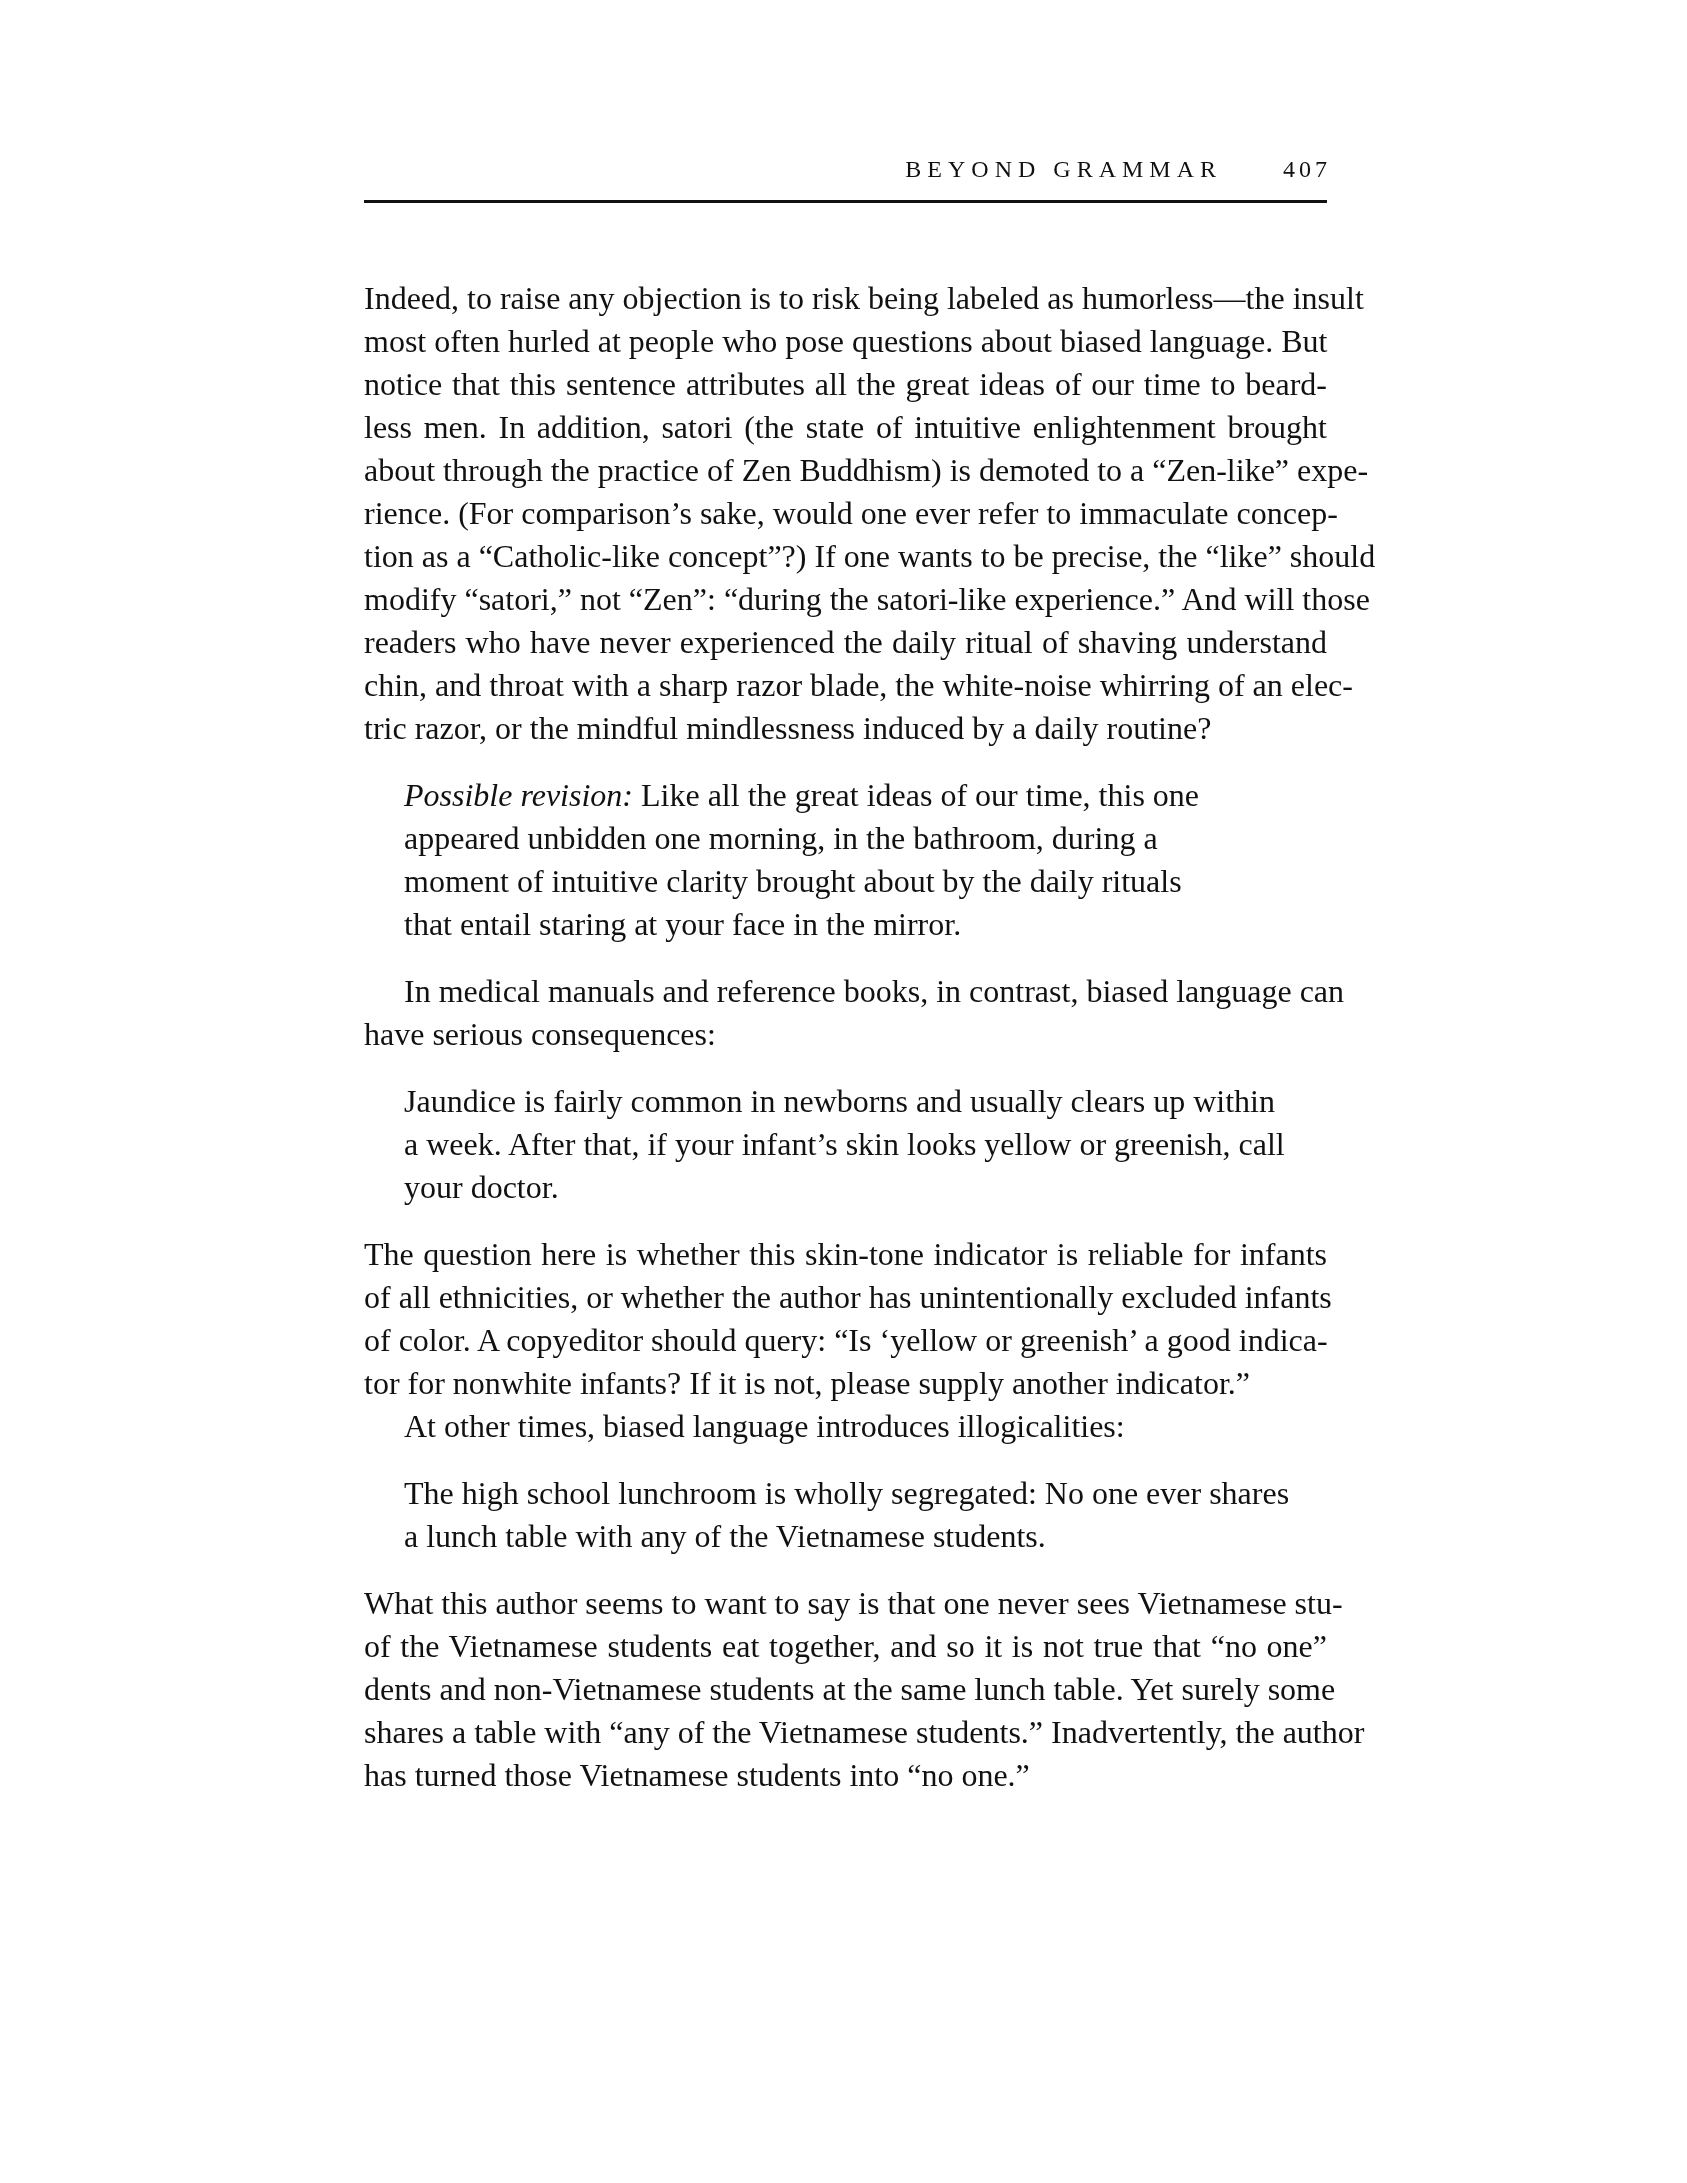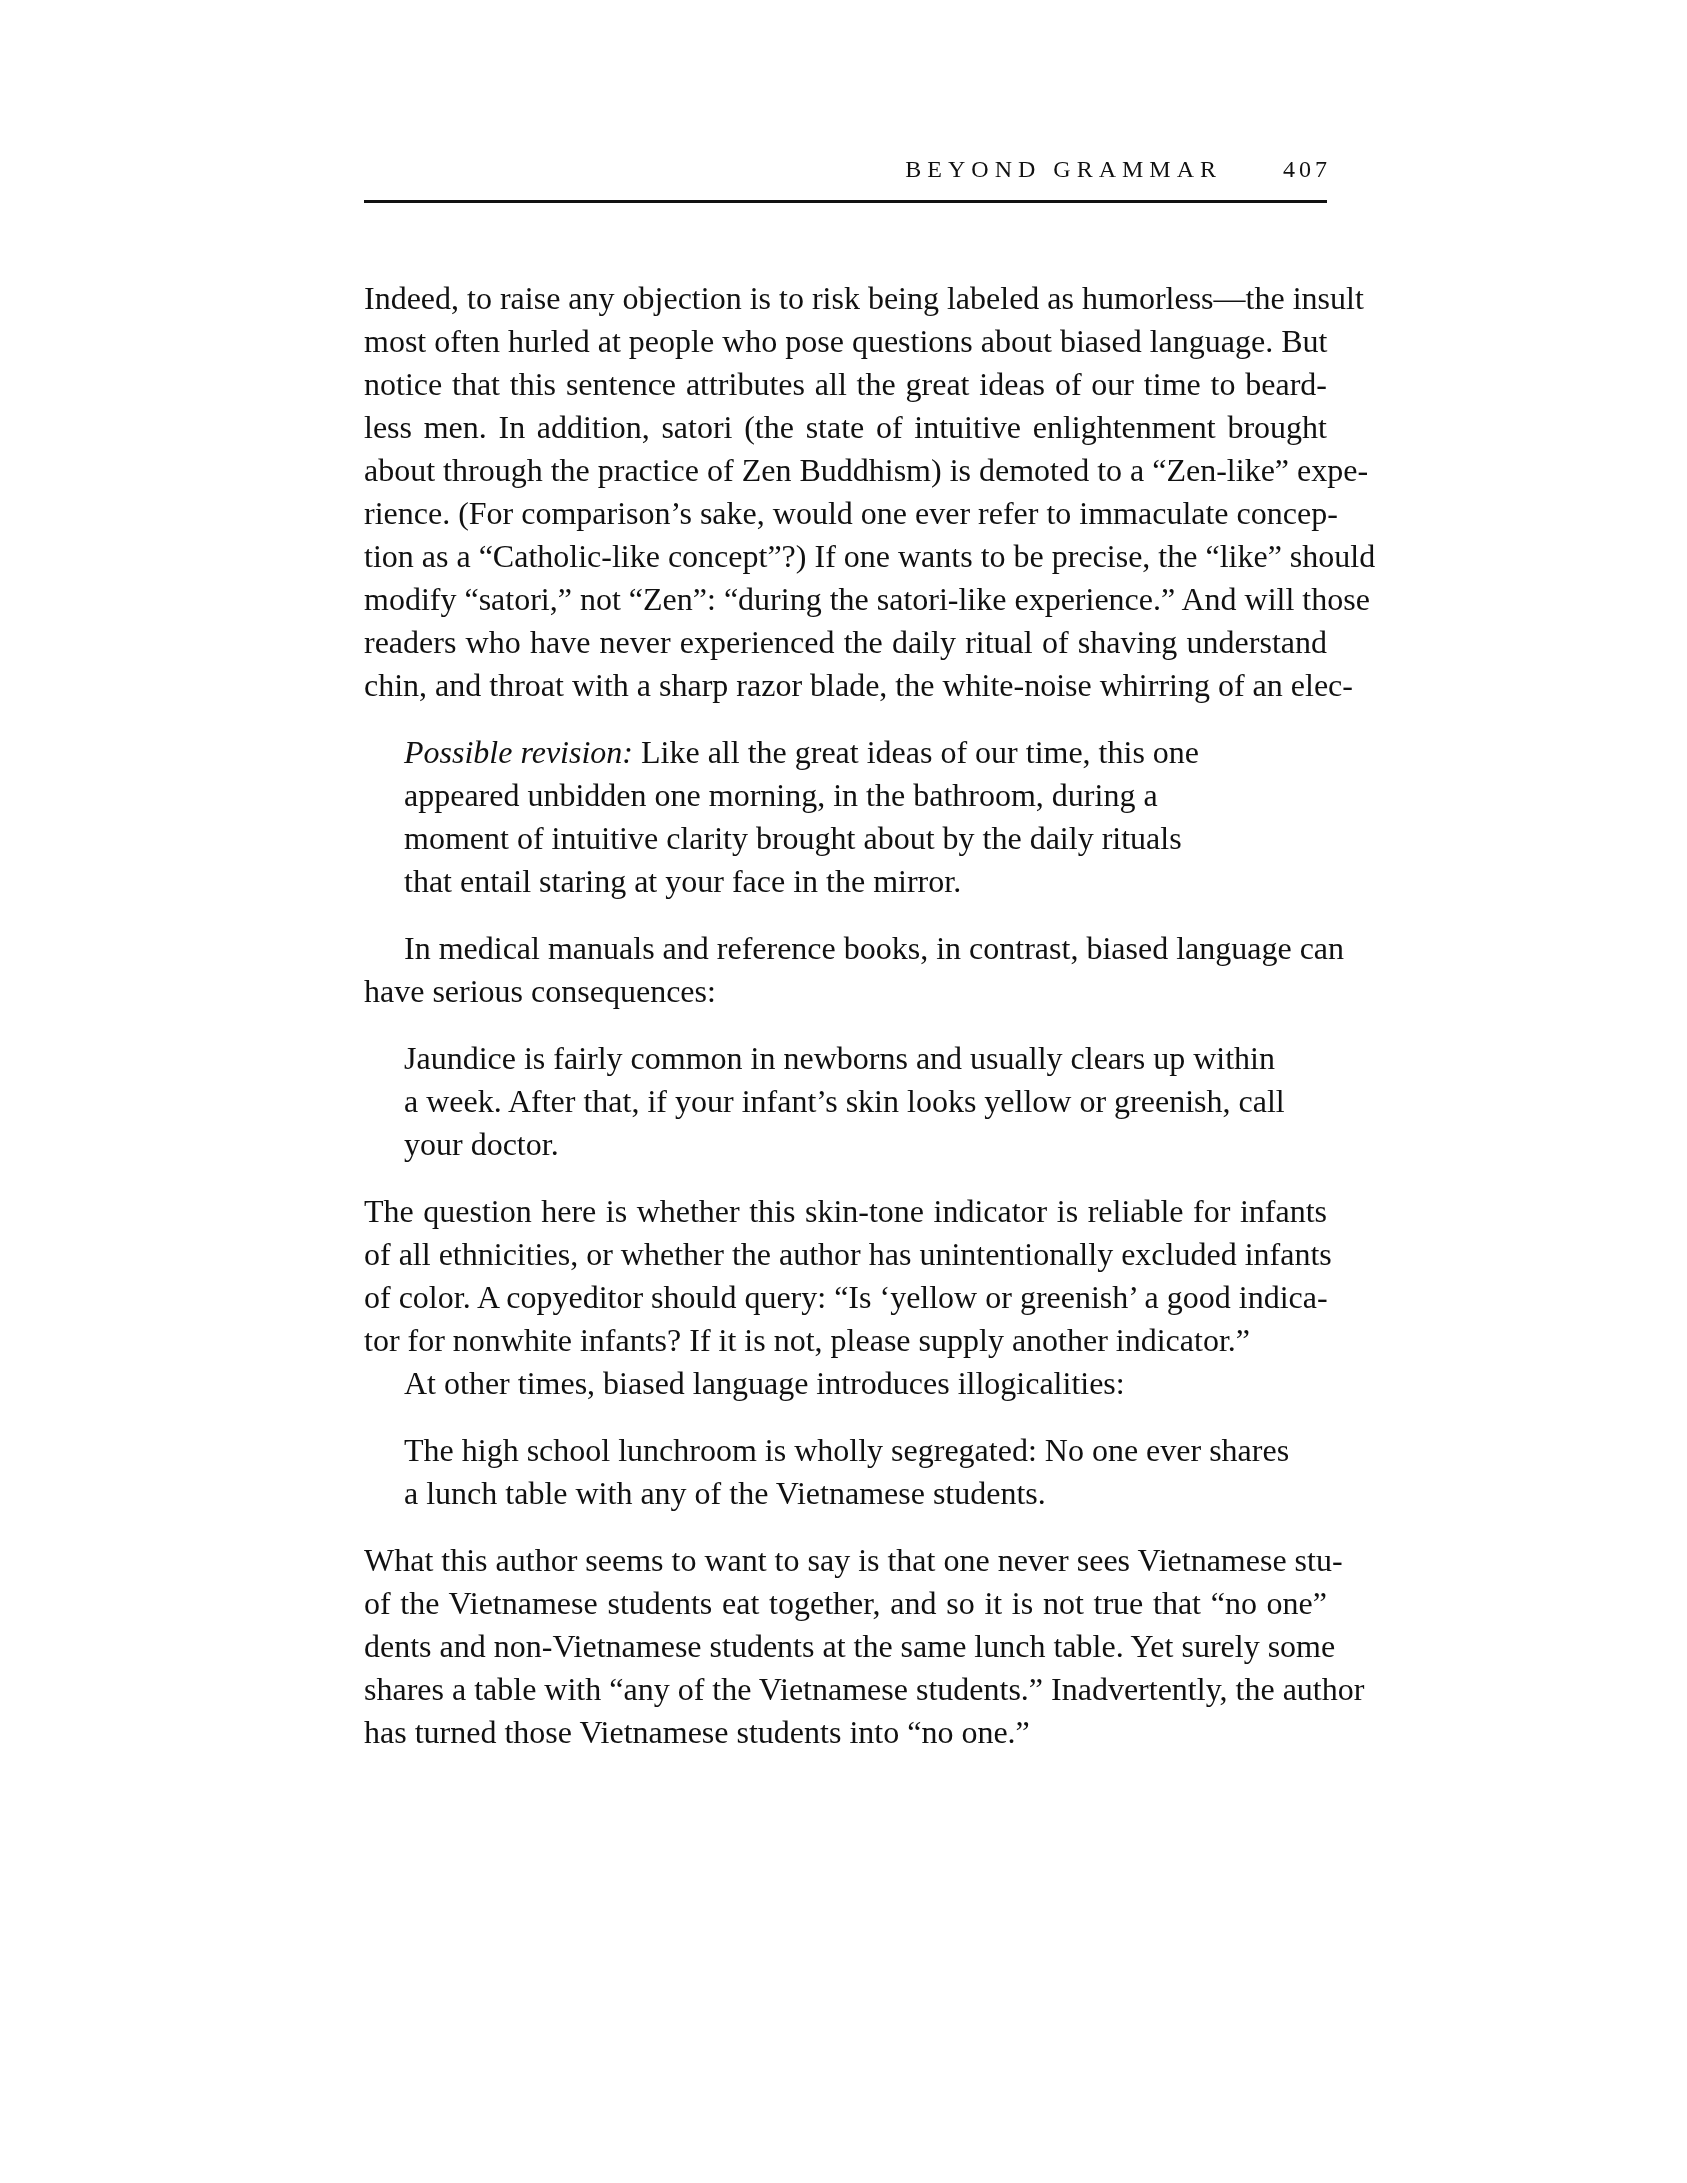--- a/index.html
+++ b/index.html
@@ -110,20 +110,21 @@
       <span class="justified-line">Indeed, to raise any objection is to risk being labeled as humorless—the insult</span>
       <span class="justified-line">most often hurled at people who pose questions about biased language. But</span>
       <span class="justified-line">notice that this sentence attributes all the great ideas of our time to beard-</span>
       <span class="justified-line">less men. In addition, satori (the state of intuitive enlightenment brought</span>
       <span class="justified-line">about through the practice of Zen Buddhism) is demoted to a “Zen-like” expe-</span>
       <span class="justified-line">rience. (For comparison’s sake, would one ever refer to immaculate concep-</span>
       <span class="justified-line">tion as a “Catholic-like concept”?) If one wants to be precise, the “like” should</span>
       <span class="justified-line">modify “satori,” not “Zen”: “during the satori-like experience.” And will those</span>
       <span class="justified-line">readers who have never experienced the daily ritual of shaving understand</span>
       <span class="justified-line">chin, and throat with a sharp razor blade, the white-noise whirring of an elec-</span>
+      <span class="last-line">tric razor, or the mindful mindlessness induced by a daily routine?</span>
     </p>
 
     <div class="extract">
       <span class="line"><em>Possible revision:</em><span> Like all the great ideas of our time, this one</span></span>
       <span class="line">appeared unbidden one morning, in the bathroom, during a</span>
       <span class="line">moment of intuitive clarity brought about by the daily rituals</span>
       <span class="line">that entail staring at your face in the mirror.</span>
     </div>
 
     <p class="para">

